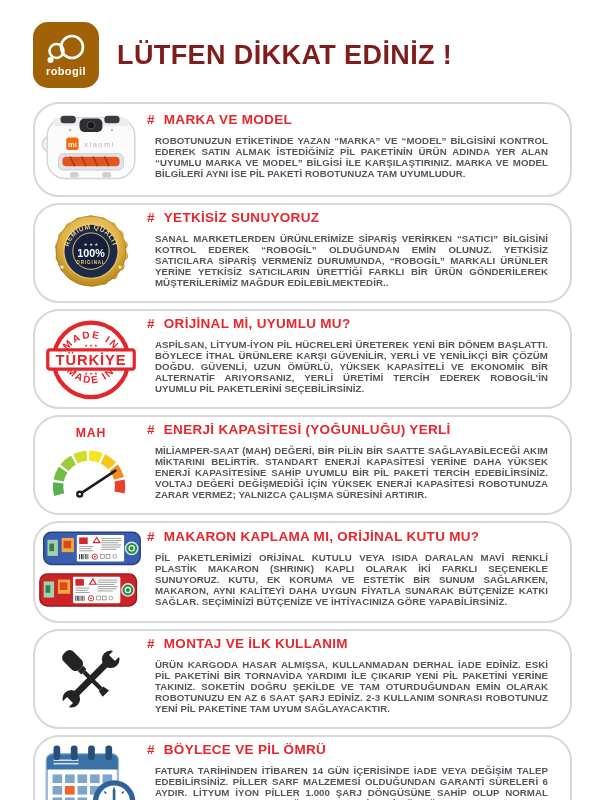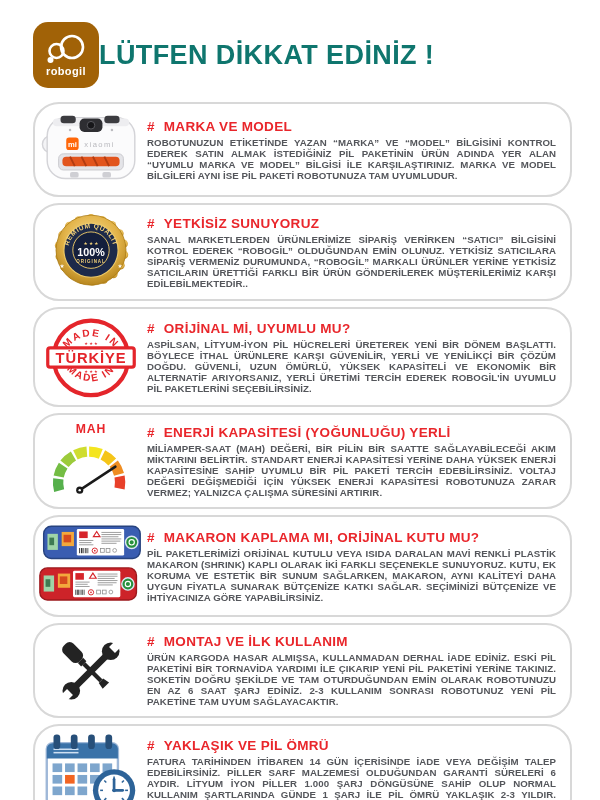--- a/index.html
+++ b/index.html
@@ -6,35 +6,35 @@
   body{
     width:600px;height:800px;overflow:hidden;background:#ffffff;
     font-family:"Liberation Sans",sans-serif;
   }
   .header{display:flex;align-items:center;padding:19px 0 0 33px;height:72px;}
   .logo{
     width:66px;height:66px;background:#a16207;border-radius:15px;
     display:flex;flex-direction:column;align-items:center;justify-content:center;flex-shrink:0;
   }
   .logo-word{color:#fff;font-size:11px;font-weight:bold;letter-spacing:.4px;margin-top:1px;}
-  .page-title{color:#0f766e;font-size:27px;font-weight:bold;letter-spacing:.4px;white-space:nowrap;}
+  .page-title{color:#7f1d1d;font-size:27px;font-weight:bold;letter-spacing:.4px;margin-left:18px;white-space:nowrap;}
   .cards{margin-top:11px;}
   .card{
     width:539px;min-height:95px;box-sizing:border-box;margin:0 0 6px 33px;
     border:2px solid #d8d8d8;border-radius:26px;background:#fff;
     display:flex;align-items:center;padding:5px 14px 5px 0;
   }
   .icon-wrap{width:112px;flex-shrink:0;display:flex;align-items:center;justify-content:center;}
   .txt{flex:1;min-width:0;}
   .heading{
     display:flex;gap:9px;color:#e9262b;font-size:13.5px;font-weight:bold;
     letter-spacing:.3px;margin:0 0 3px 0;
   }
   .body{
-    margin:0;font-size:9.7px;line-height:11px;font-weight:bold;color:#54565b;
+    margin:8px;font-size:9.7px;line-height:11px;font-weight:bold;color:#54565b;
     text-align:justify;letter-spacing:.05px;
   }
   svg text{font-family:"Liberation Sans",sans-serif;}
 </style>
 </head>
 <body>
 
 <div class="header">
   <div class="logo">
     <svg width="44" height="30" viewBox="0 0 44 30">
@@ -123,21 +123,21 @@
         <text x="50" y="56.5" font-size="4.8" font-weight="bold" fill="#f3d27a" letter-spacing="1" text-anchor="middle">ORIGINAL</text>
         <text x="19" y="62" font-size="6" fill="#fff" text-anchor="middle">★</text>
         <text x="81" y="62" font-size="6" fill="#fff" text-anchor="middle">★</text>
       </svg>
     </div>
     <div class="txt">
       <h2 class="heading">
         <span>#</span>
         <span>YETKİSİZ SUNUYORUZ</span>
       </h2>
-      <p class="body">SANAL MARKETLERDEN ÜRÜNLERİMİZE SİPARİŞ VERİRKEN “SATICI” BİLGİSİNİ KOTROL EDEREK “ROBOGİL” OLDUĞUNDAN EMİN OLUNUZ. YETKİSİZ SATICILARA SİPARİŞ VERMENİZ DURUMUNDA, “ROBOGİL” MARKALI ÜRÜNLER YERİNE YETKİSİZ SATICILARIN ÜRETTİĞİ FARKLI BİR ÜRÜN GÖNDERİLEREK MÜŞTERİLERİMİZ KARŞI EDİLEBİLMEKTEDİR..</p>
+      <p class="body">SANAL MARKETLERDEN ÜRÜNLERİMİZE SİPARİŞ VERİRKEN “SATICI” BİLGİSİNİ KOTROL EDEREK “ROBOGİL” OLDUĞUNDAN EMİN OLUNUZ. YETKİSİZ SATICILARA SİPARİŞ VERMENİZ DURUMUNDA, “ROBOGİL” MARKALI ÜRÜNLER YERİNE YETKİSİZ SATICILARIN ÜRETTİĞİ FARKLI BİR ÜRÜN GÖNDERİLEREK MÜŞTERİLERİMİZ MAĞDUR EDİLEBİLMEKTEDİR..</p>
     </div>
   </section>
 
   <section class="card">
     <div class="icon-wrap">
       <svg width="92" height="86" viewBox="0 0 100 92">
         <circle cx="50" cy="47" r="40.5" fill="none" stroke="#e4252b" stroke-width="4.5"></circle>
         <path id="stampTop" d="M22,40 A32,32 0 0 1 78,40" fill="none"></path>
         <text font-size="11" font-weight="bold" fill="#e4252b" letter-spacing="2">
           <textPath href="#stampTop" startOffset="50%" text-anchor="middle">MADE IN</textPath>
@@ -312,19 +312,19 @@
             <line x1="67.9" y1="69.1" x2="65.8" y2="71.2"></line>
         </g>
         <line x1="76" y1="61" x2="76" y2="49.5" stroke="#2d6398" stroke-width="2.8" stroke-linecap="round"></line>
         <line x1="76" y1="61" x2="85" y2="61" stroke="#2d6398" stroke-width="2.8" stroke-linecap="round"></line>
         <circle cx="76" cy="61" r="2" fill="#2d6398"></circle>
       </svg>
     </div>
     <div class="txt">
       <h2 class="heading">
         <span>#</span>
-        <span>YAKLAŞIK VE PİL ÖMRÜ</span>
+        <span>BÖYLECE VE PİL ÖMRÜ</span>
       </h2>
       <p class="body">FATURA TARİHİNDEN İTİBAREN 14 GÜN İÇERİSİNDE İADE VEYA DEĞİŞİM TALEP EDEBİLİRSİNİZ. PİLLER SARF MALZEMESİ OLDUĞUNDAN GARANTİ SÜRELERİ 6 AYDIR. LİTYUM İYON PİLLER 1.000 ŞARJ DÖNGÜSÜNE SAHİP OLUP NORMAL KULLANIM ŞARTLARINDA GÜNDE 1 ŞARJ İLE PİL ÖMRÜ YAKLAŞIK 2-3 YILDIR. YÜKSEK EMİŞ GÜCÜ PİLİ ISITARAK PİL ÖMRÜNÜ ÇABUK BİTİRİR.</p>
     </div>
   </section>
 
 </div>
 
 </body></html>

